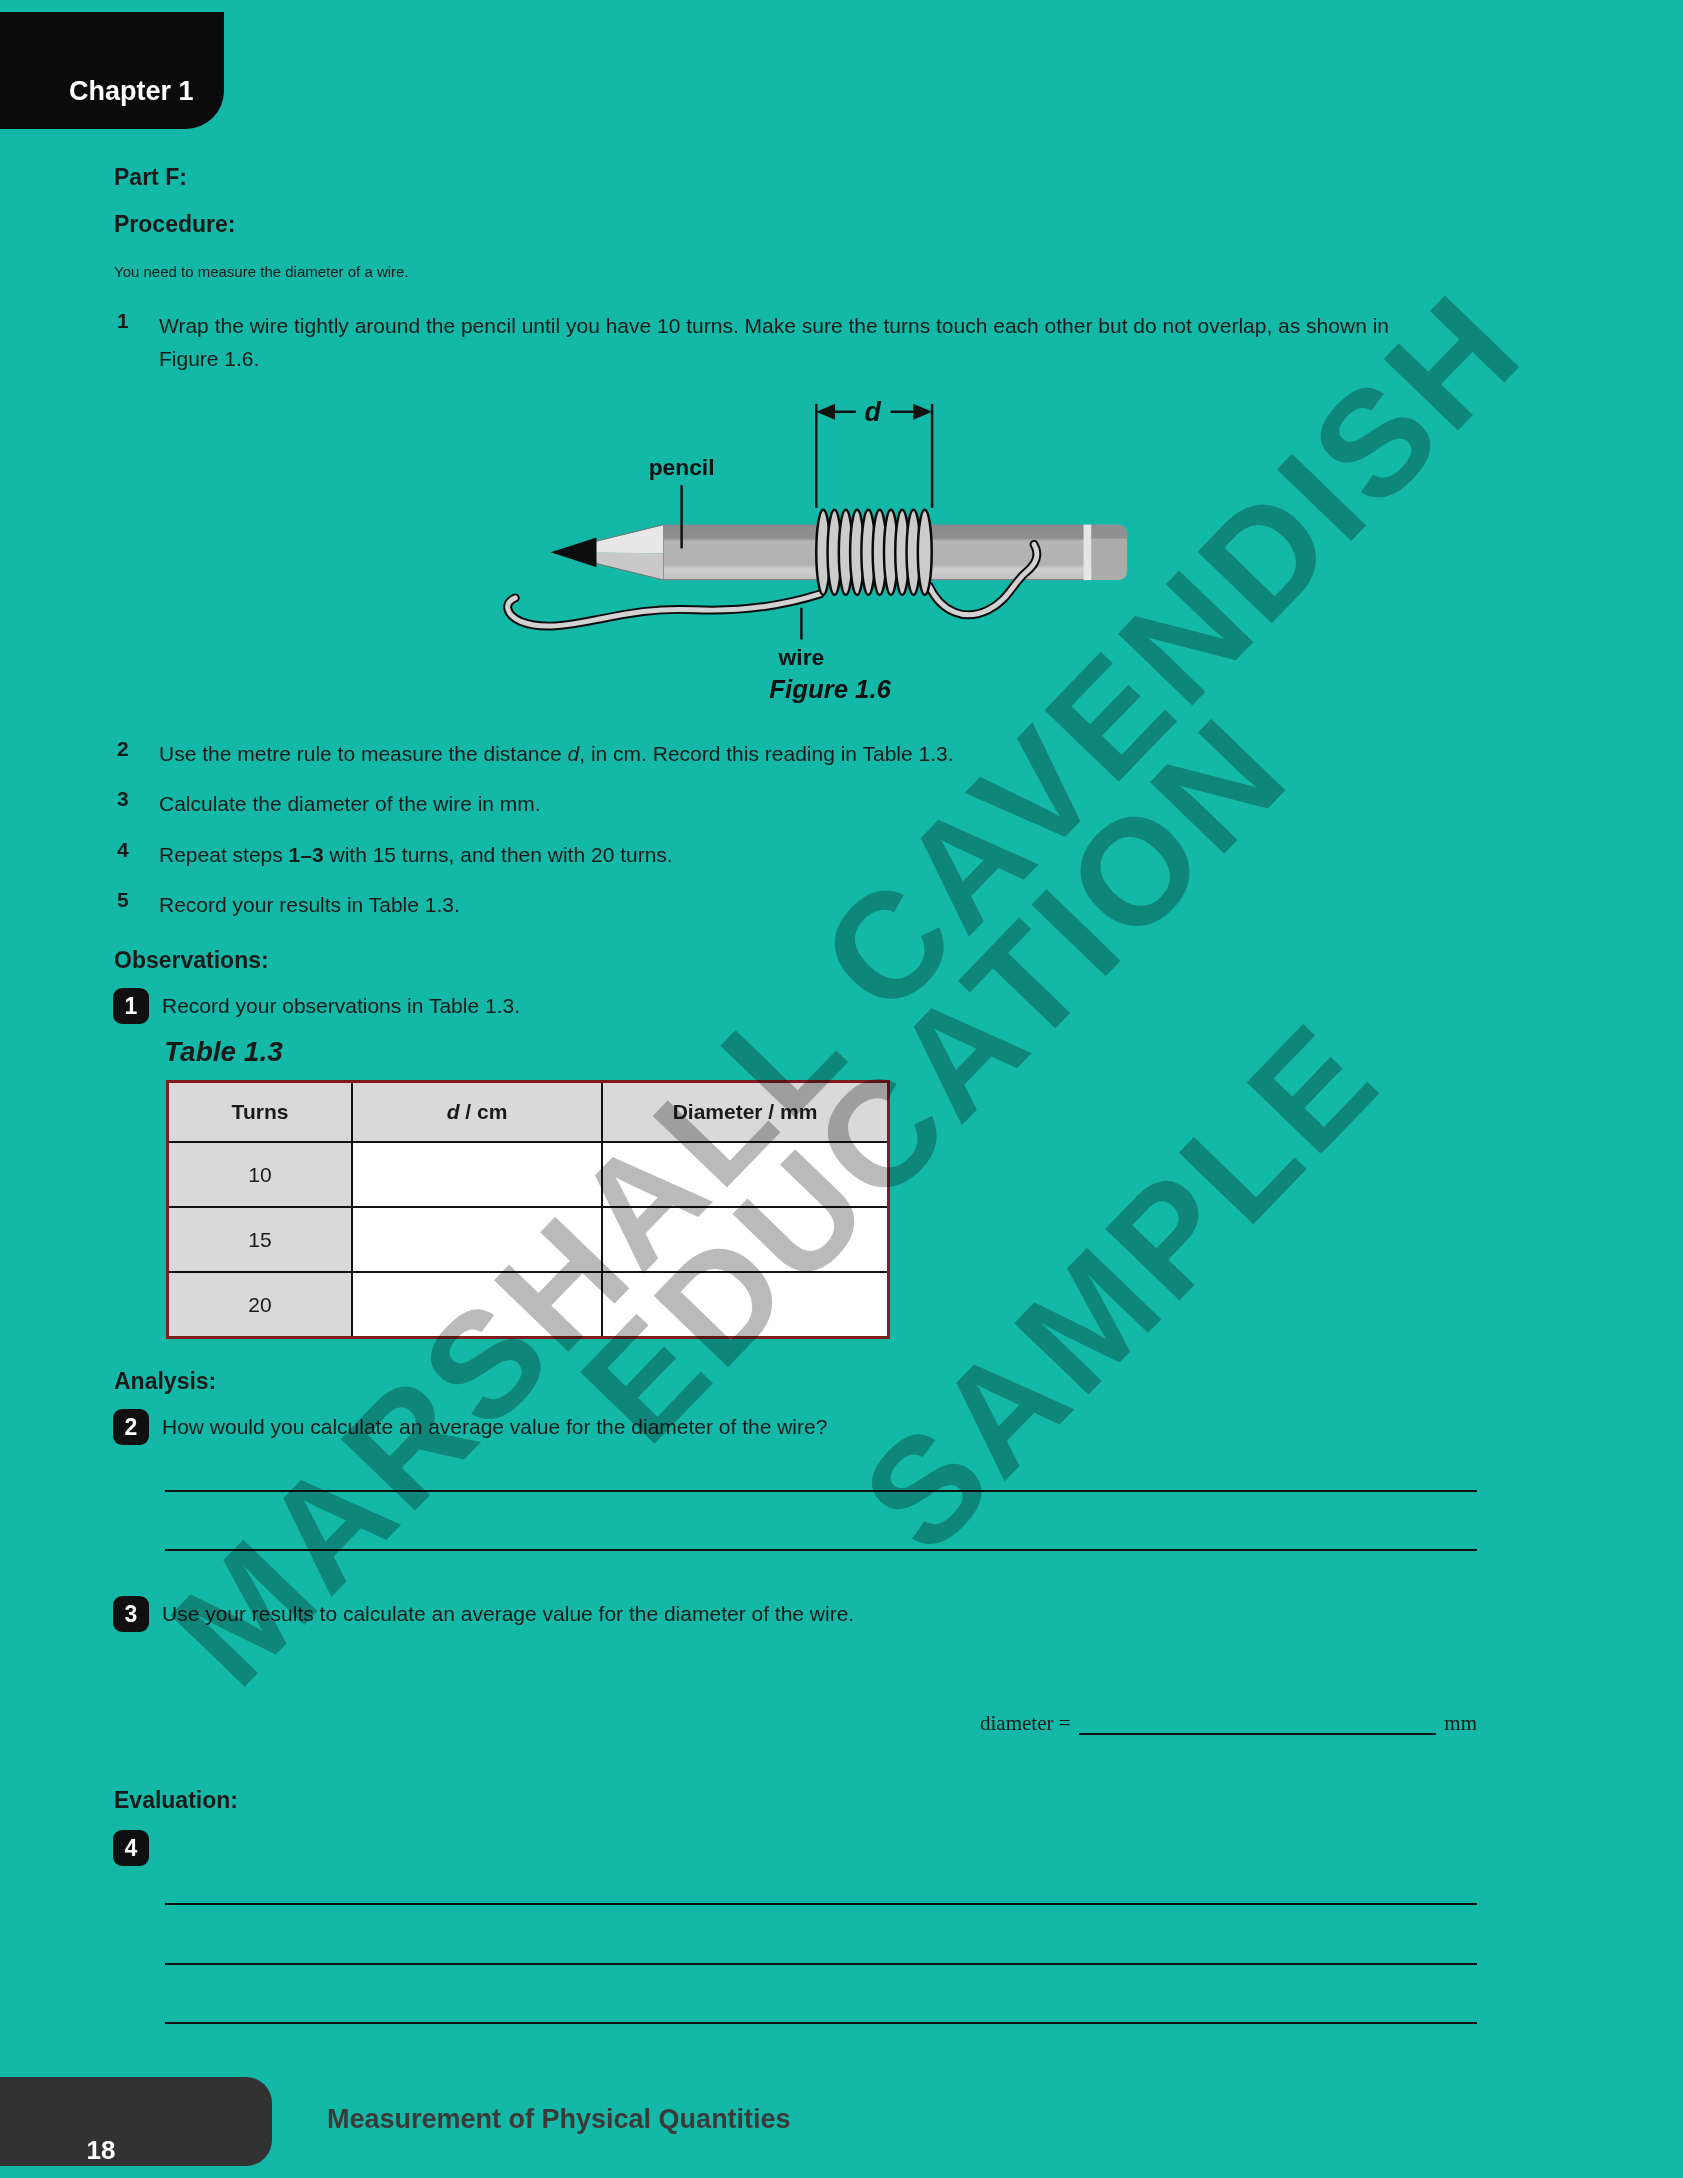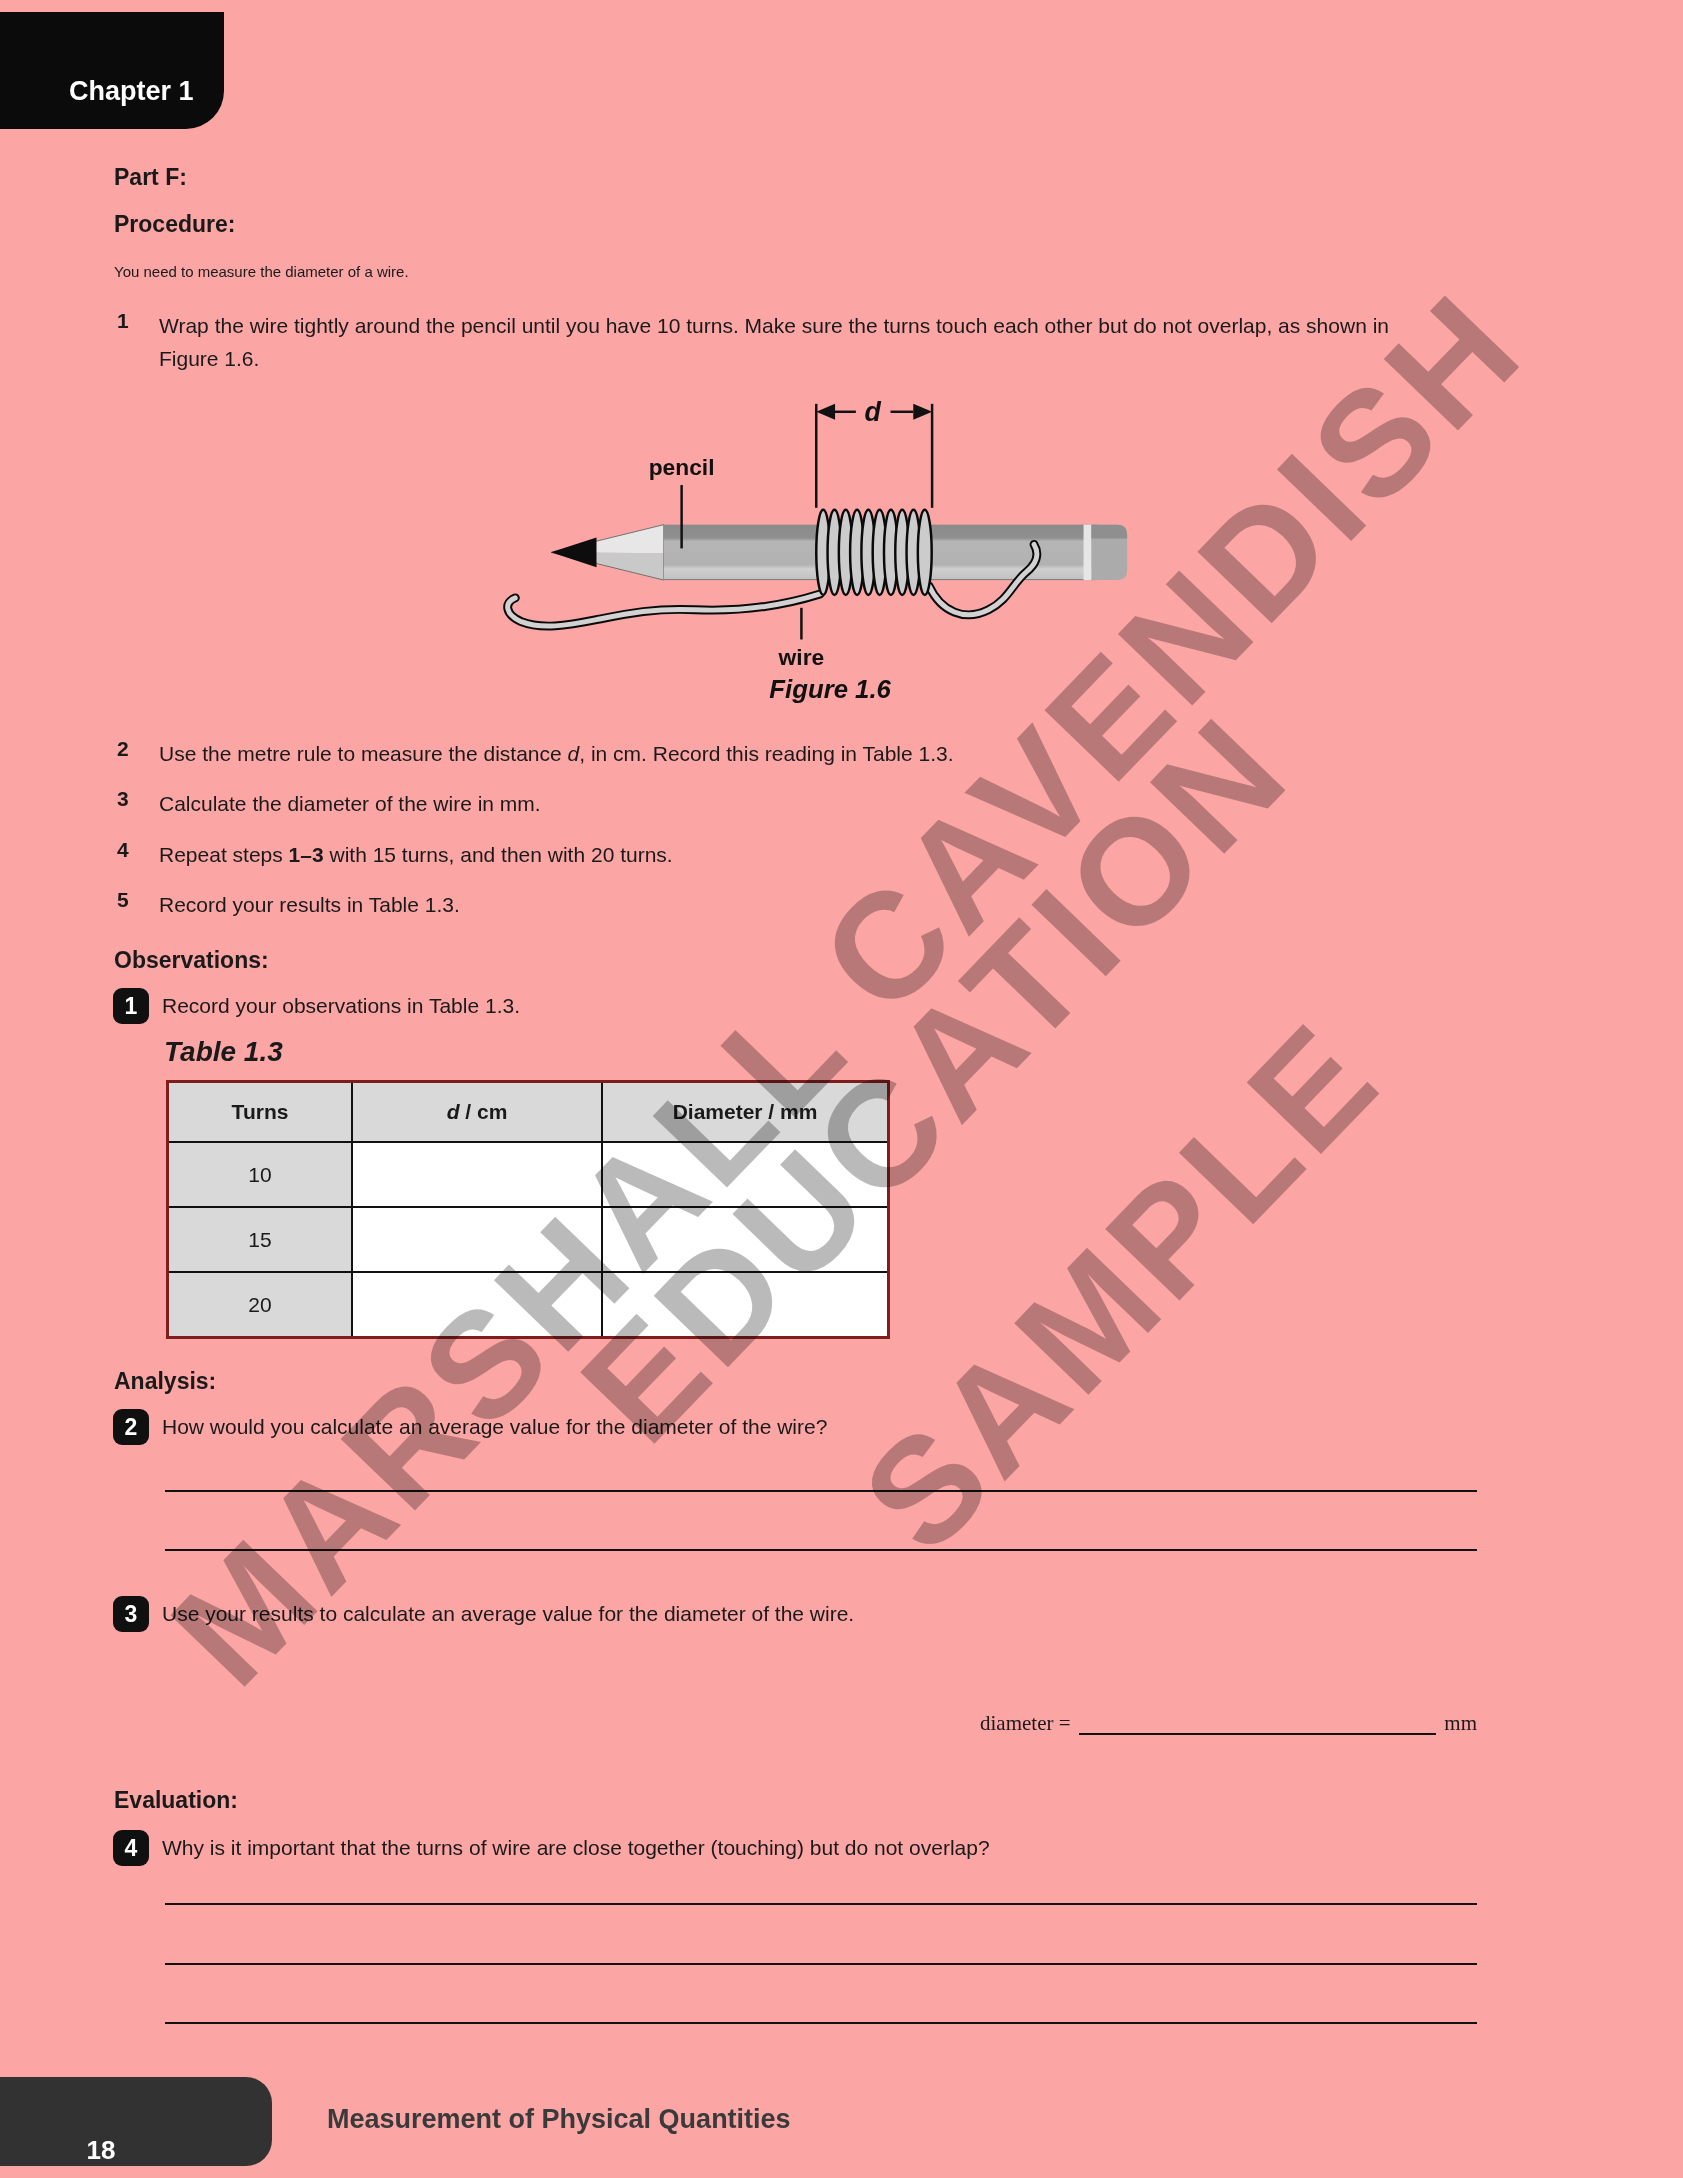--- a/index.html
+++ b/index.html
@@ -1,17 +1,17 @@
 <!DOCTYPE html>
 <html><head>
 <meta charset="utf-8">
 <style>
   html,body{margin:0;padding:0;background:#e8e8e8;}
   .page{
-    position:relative; width:1683px; height:2178px; background:#fca5a5;
+    position:relative; width:1683px; height:2178px; background:#14b8a6;
     font-family:"Liberation Sans", sans-serif; color:#1a1a1a; overflow:hidden;
   }
   
   .chapter-tab{
     position:absolute; left:0; top:12px; width:224px; height:117px;
     background:#0b0b0b; border-radius:0 0 38px 0;
     display:flex; align-items:flex-end; justify-content:flex-start;
     padding:0 0 22px 69px; box-sizing:border-box;
   }
   .chapter-tab span{color:#ffffff; font-weight:bold; font-size:27px;}
@@ -215,21 +215,20 @@
 
   <div class="diam-row">
     <span>diameter =</span>
     <span class="fill-line"></span>
     <span>mm</span>
   </div>
 
   <div class="h" style="top:1787px">Evaluation:</div>
   <div class="itm" style="top:1830px">
     <span class="badge">4</span>
-    <span class="qtxt">Why is it important that the turns of wire are close together (touching) but do not overlap?</span>
   </div>
   <div class="ans-line" style="top:1903px"></div>
   <div class="ans-line" style="top:1963px"></div>
   <div class="ans-line" style="top:2022px"></div>
 
   <div class="footer-tab">
     <span>18</span>
   </div>
   <div class="footer-title">Measurement of Physical Quantities</div>
 

